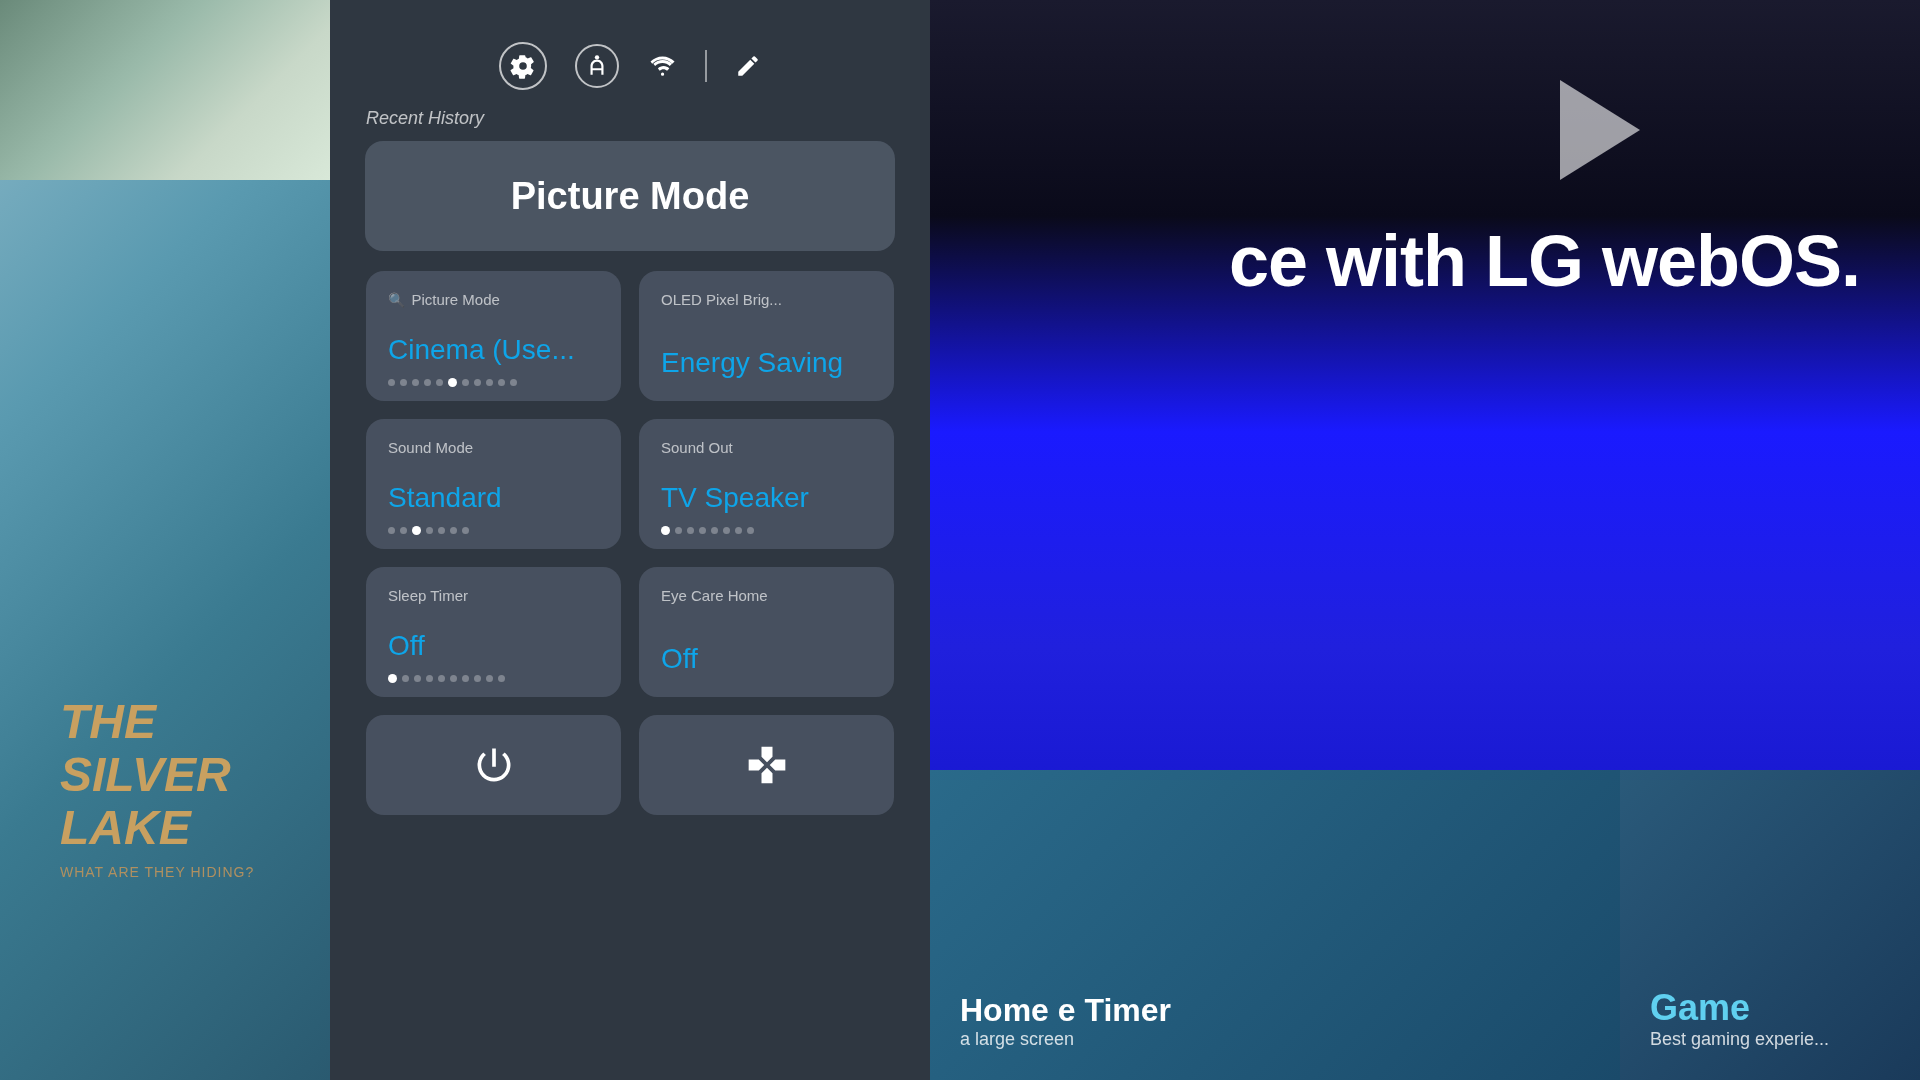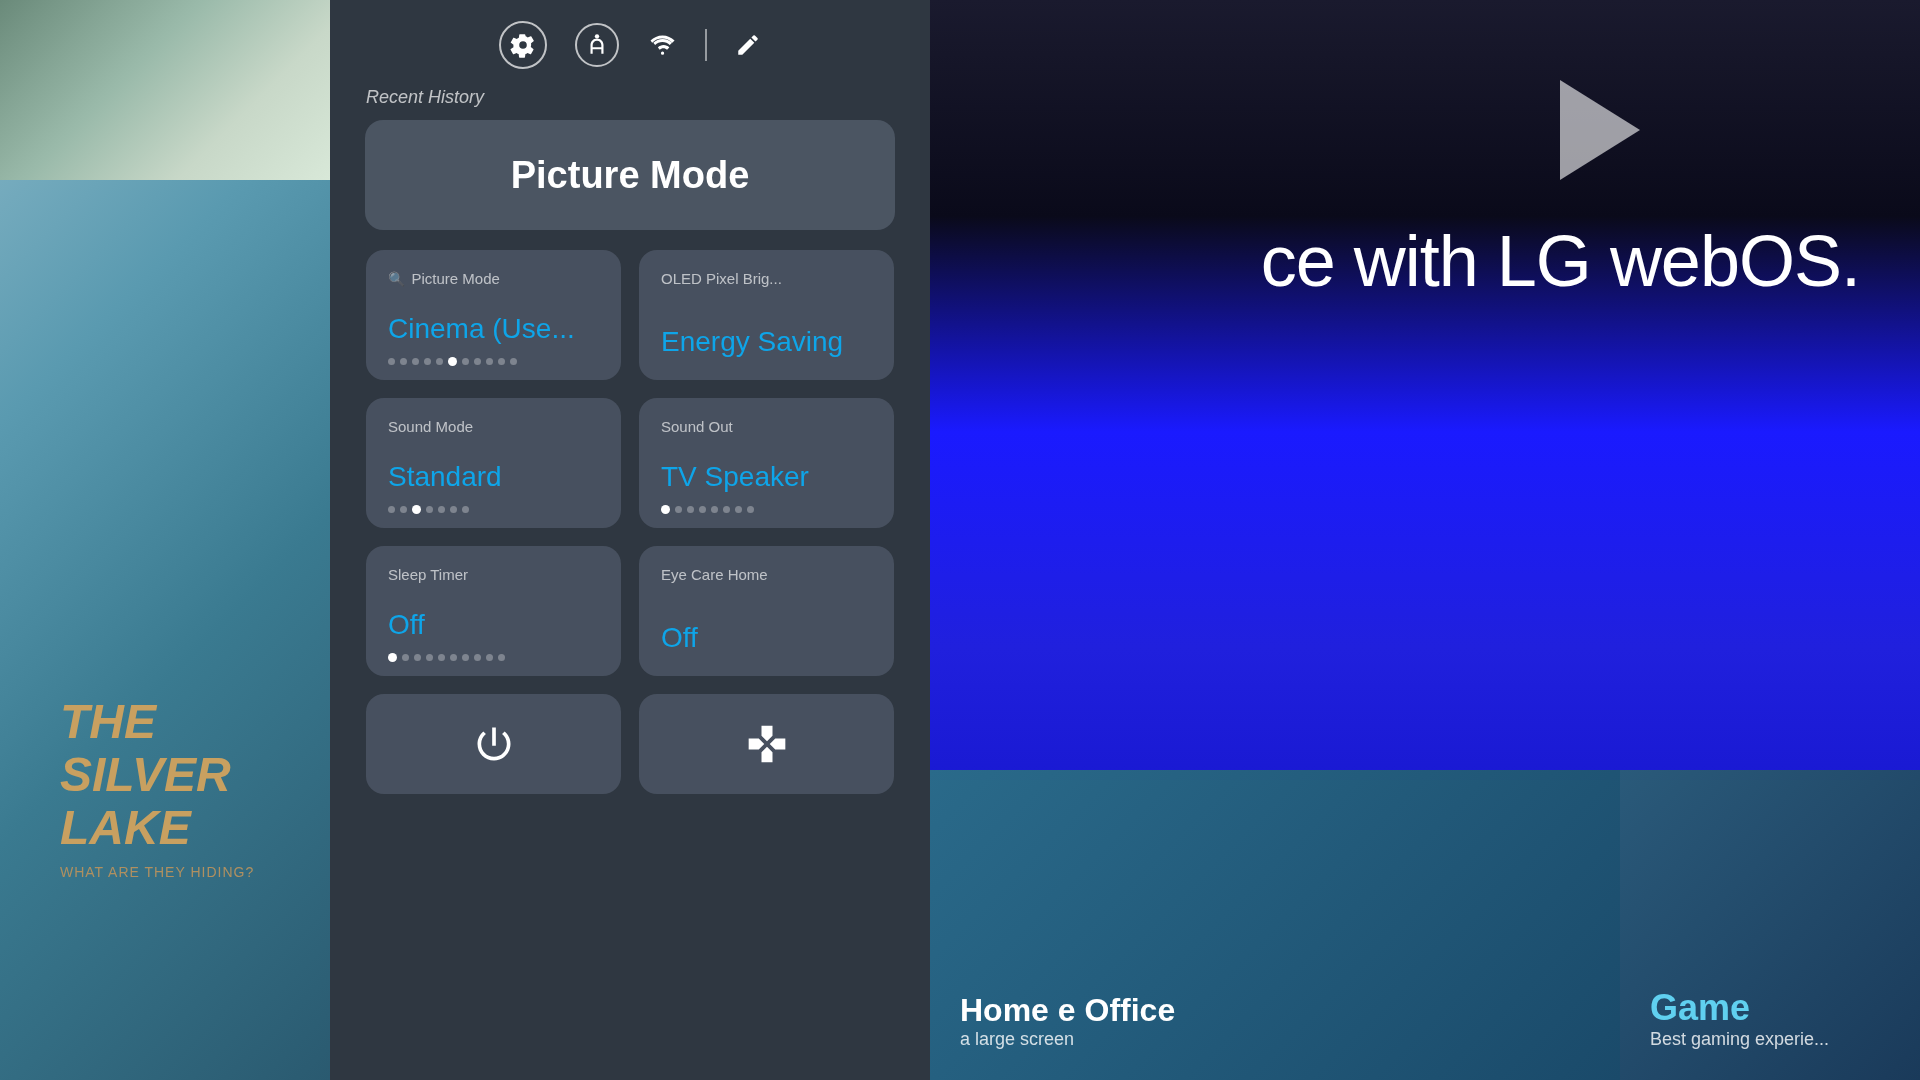--- a/index.html
+++ b/index.html
@@ -70,21 +70,21 @@
     }
 
     
     .lg-webos-text {
       position: absolute;
       right: 60px;
       top: 220px;
       z-index: 1;
       color: white;
       font-size: 72px;
-      font-weight: 400;
+      font-weight: 700;
       letter-spacing: -1px;
       text-align: center;
     }
 
     .play-button {
       position: absolute;
       right: 280px;
       top: 80px;
       z-index: 1;
       width: 0;
@@ -151,21 +151,21 @@
       position: absolute;
       left: 330px;
       top: 0;
       width: 600px;
       height: 1080px;
       background: rgba(50, 58, 68, 0.95);
       z-index: 10;
       display: flex;
       flex-direction: column;
       align-items: center;
-      padding-top: 13px;
+      padding-top: 34px;
     }
 
     
     .top-icons {
       display: flex;
       align-items: center;
       gap: 28px;
       margin-bottom: 18px;
       margin-top: 8px;
     }
@@ -340,21 +340,21 @@
   <span>LAK</span>E
   <span class="subtitle">WHAT ARE THEY HIDING?</span>
 </div>
 
 <div class="lg-webos-text">ce with LG webOS.</div>
 
 <div class="play-button"></div>
 
 <div class="bottom-right-panels">
   <div class="home-office-panel">
-    <div class="panel-title">Home e Office</div>
+    <div class="panel-title">Home e Timer</div>
     <div class="panel-sub">a large screen</div>
   </div>
   <div class="game-panel">
     <div class="panel-title">Game</div>
     <div class="panel-sub">Best gaming experie...</div>
   </div>
 </div>
 
 <div class="overlay-panel">
 

